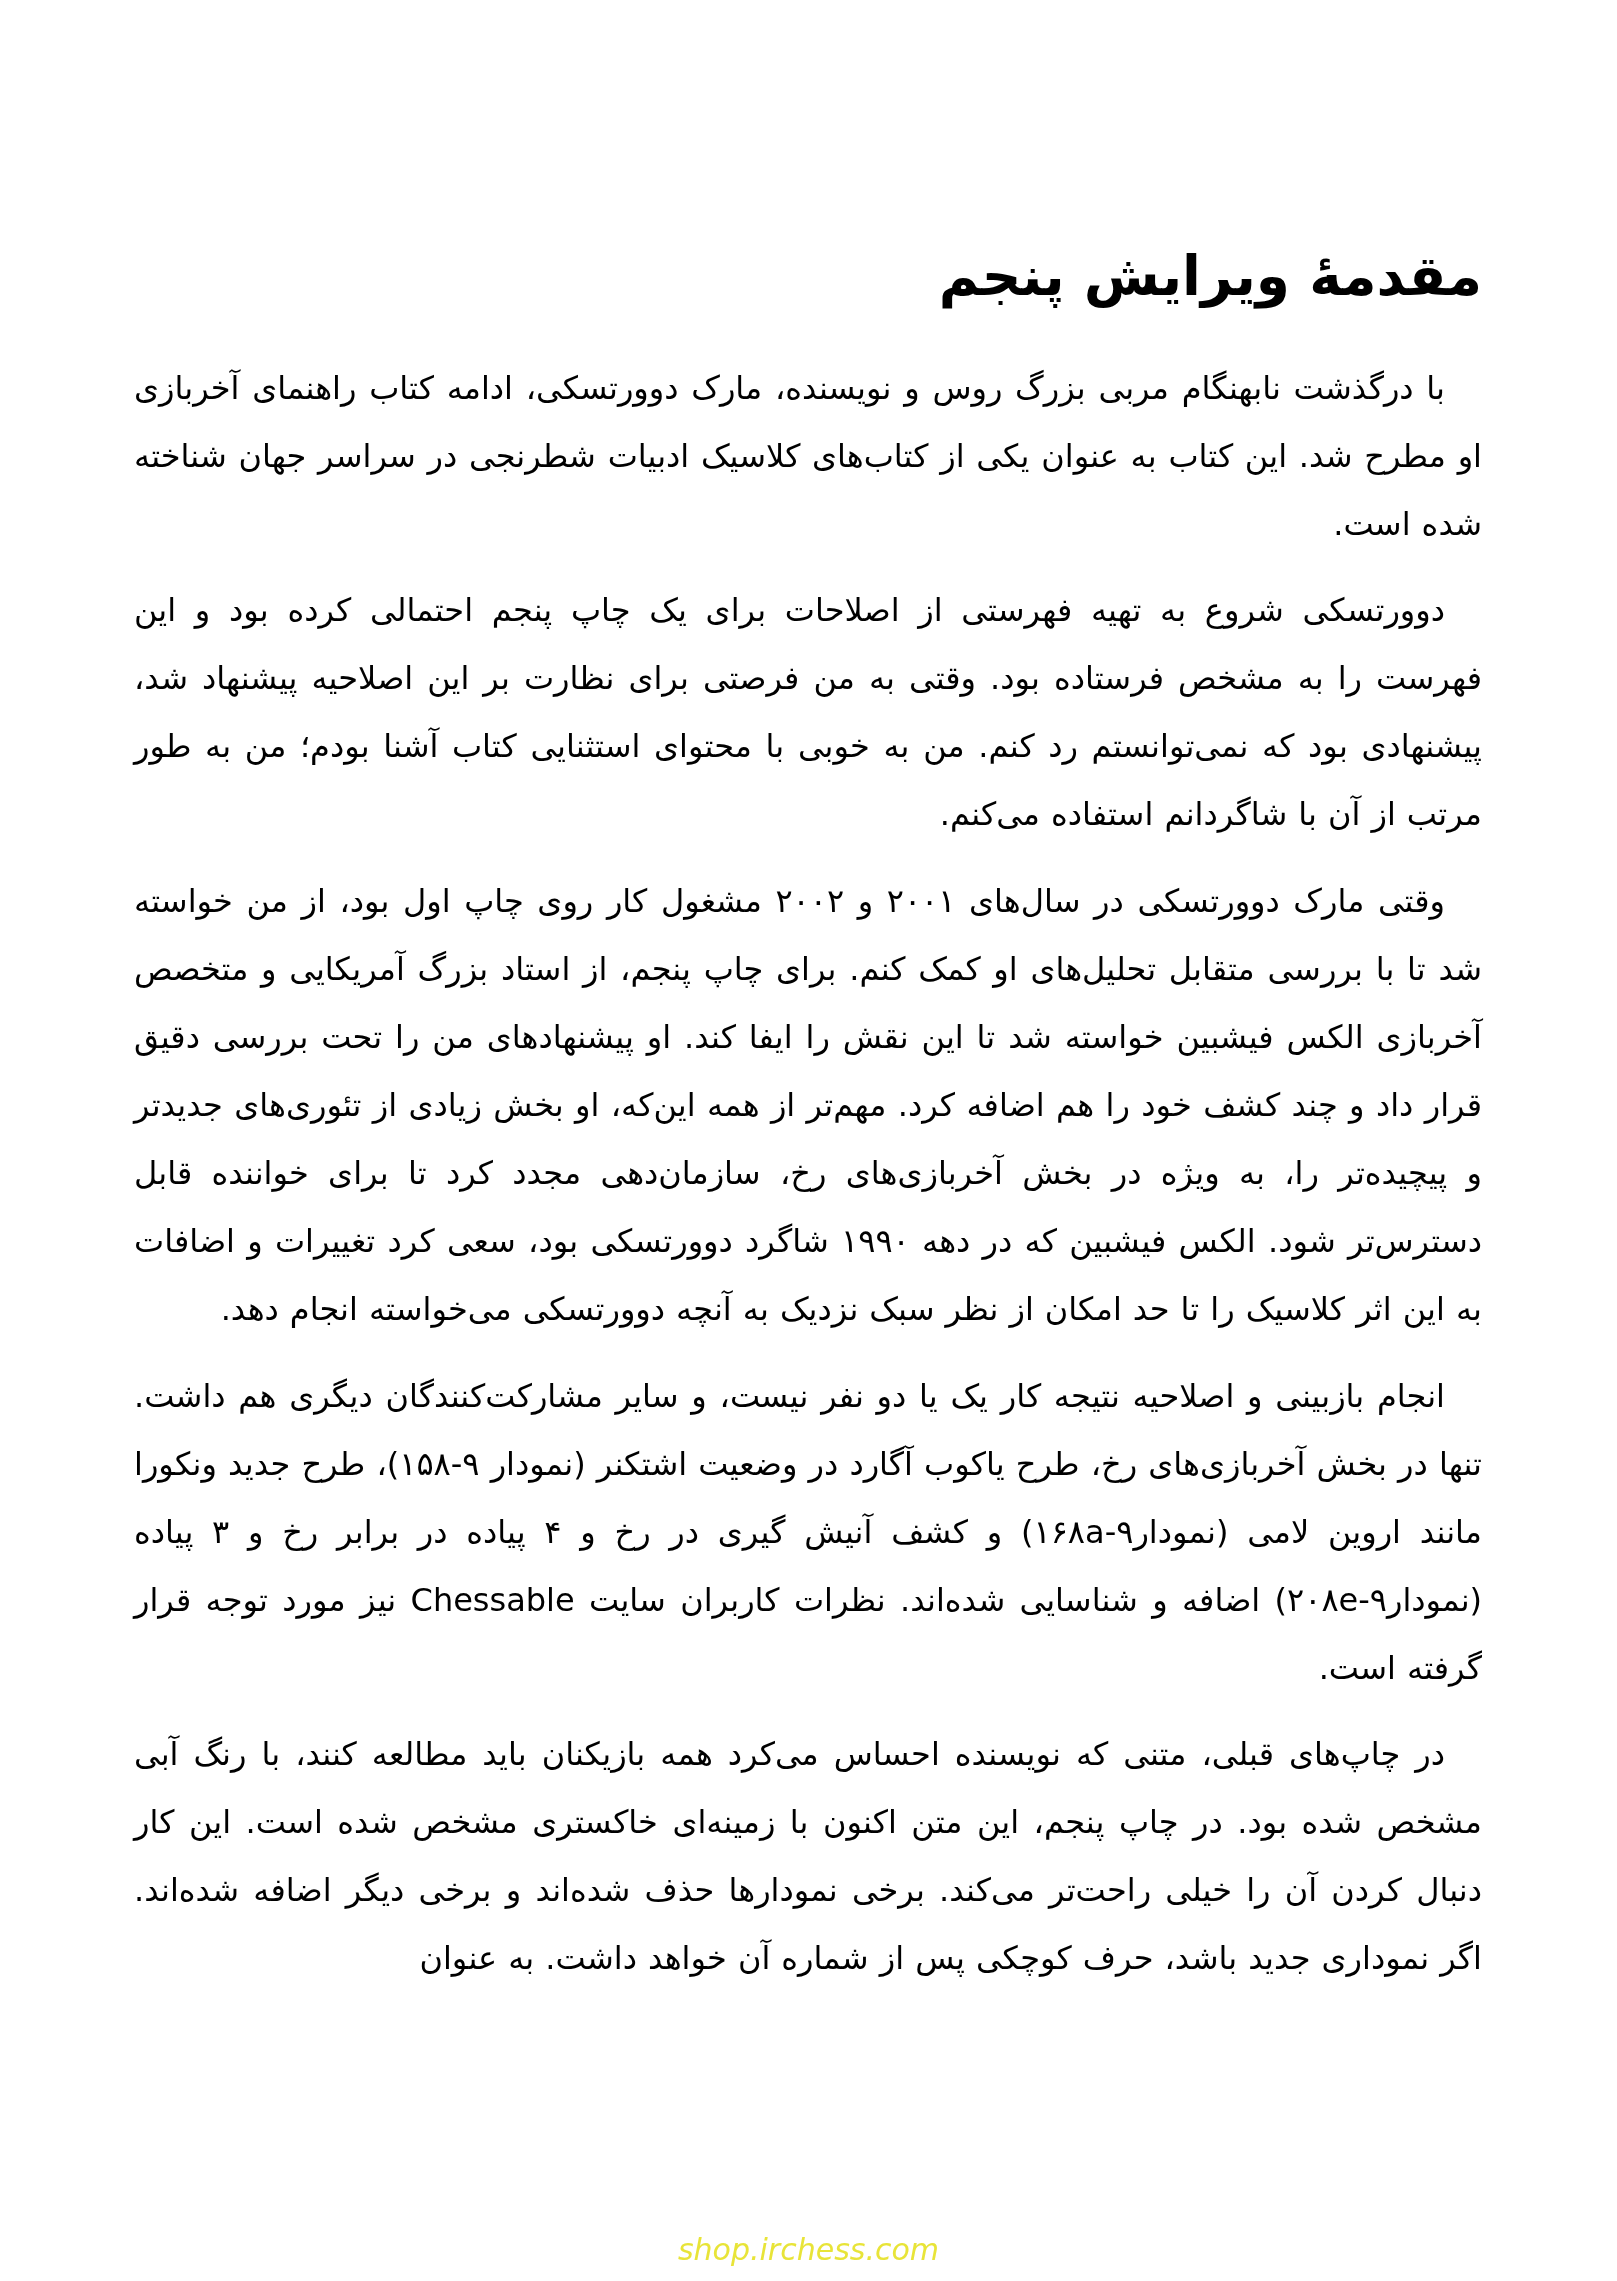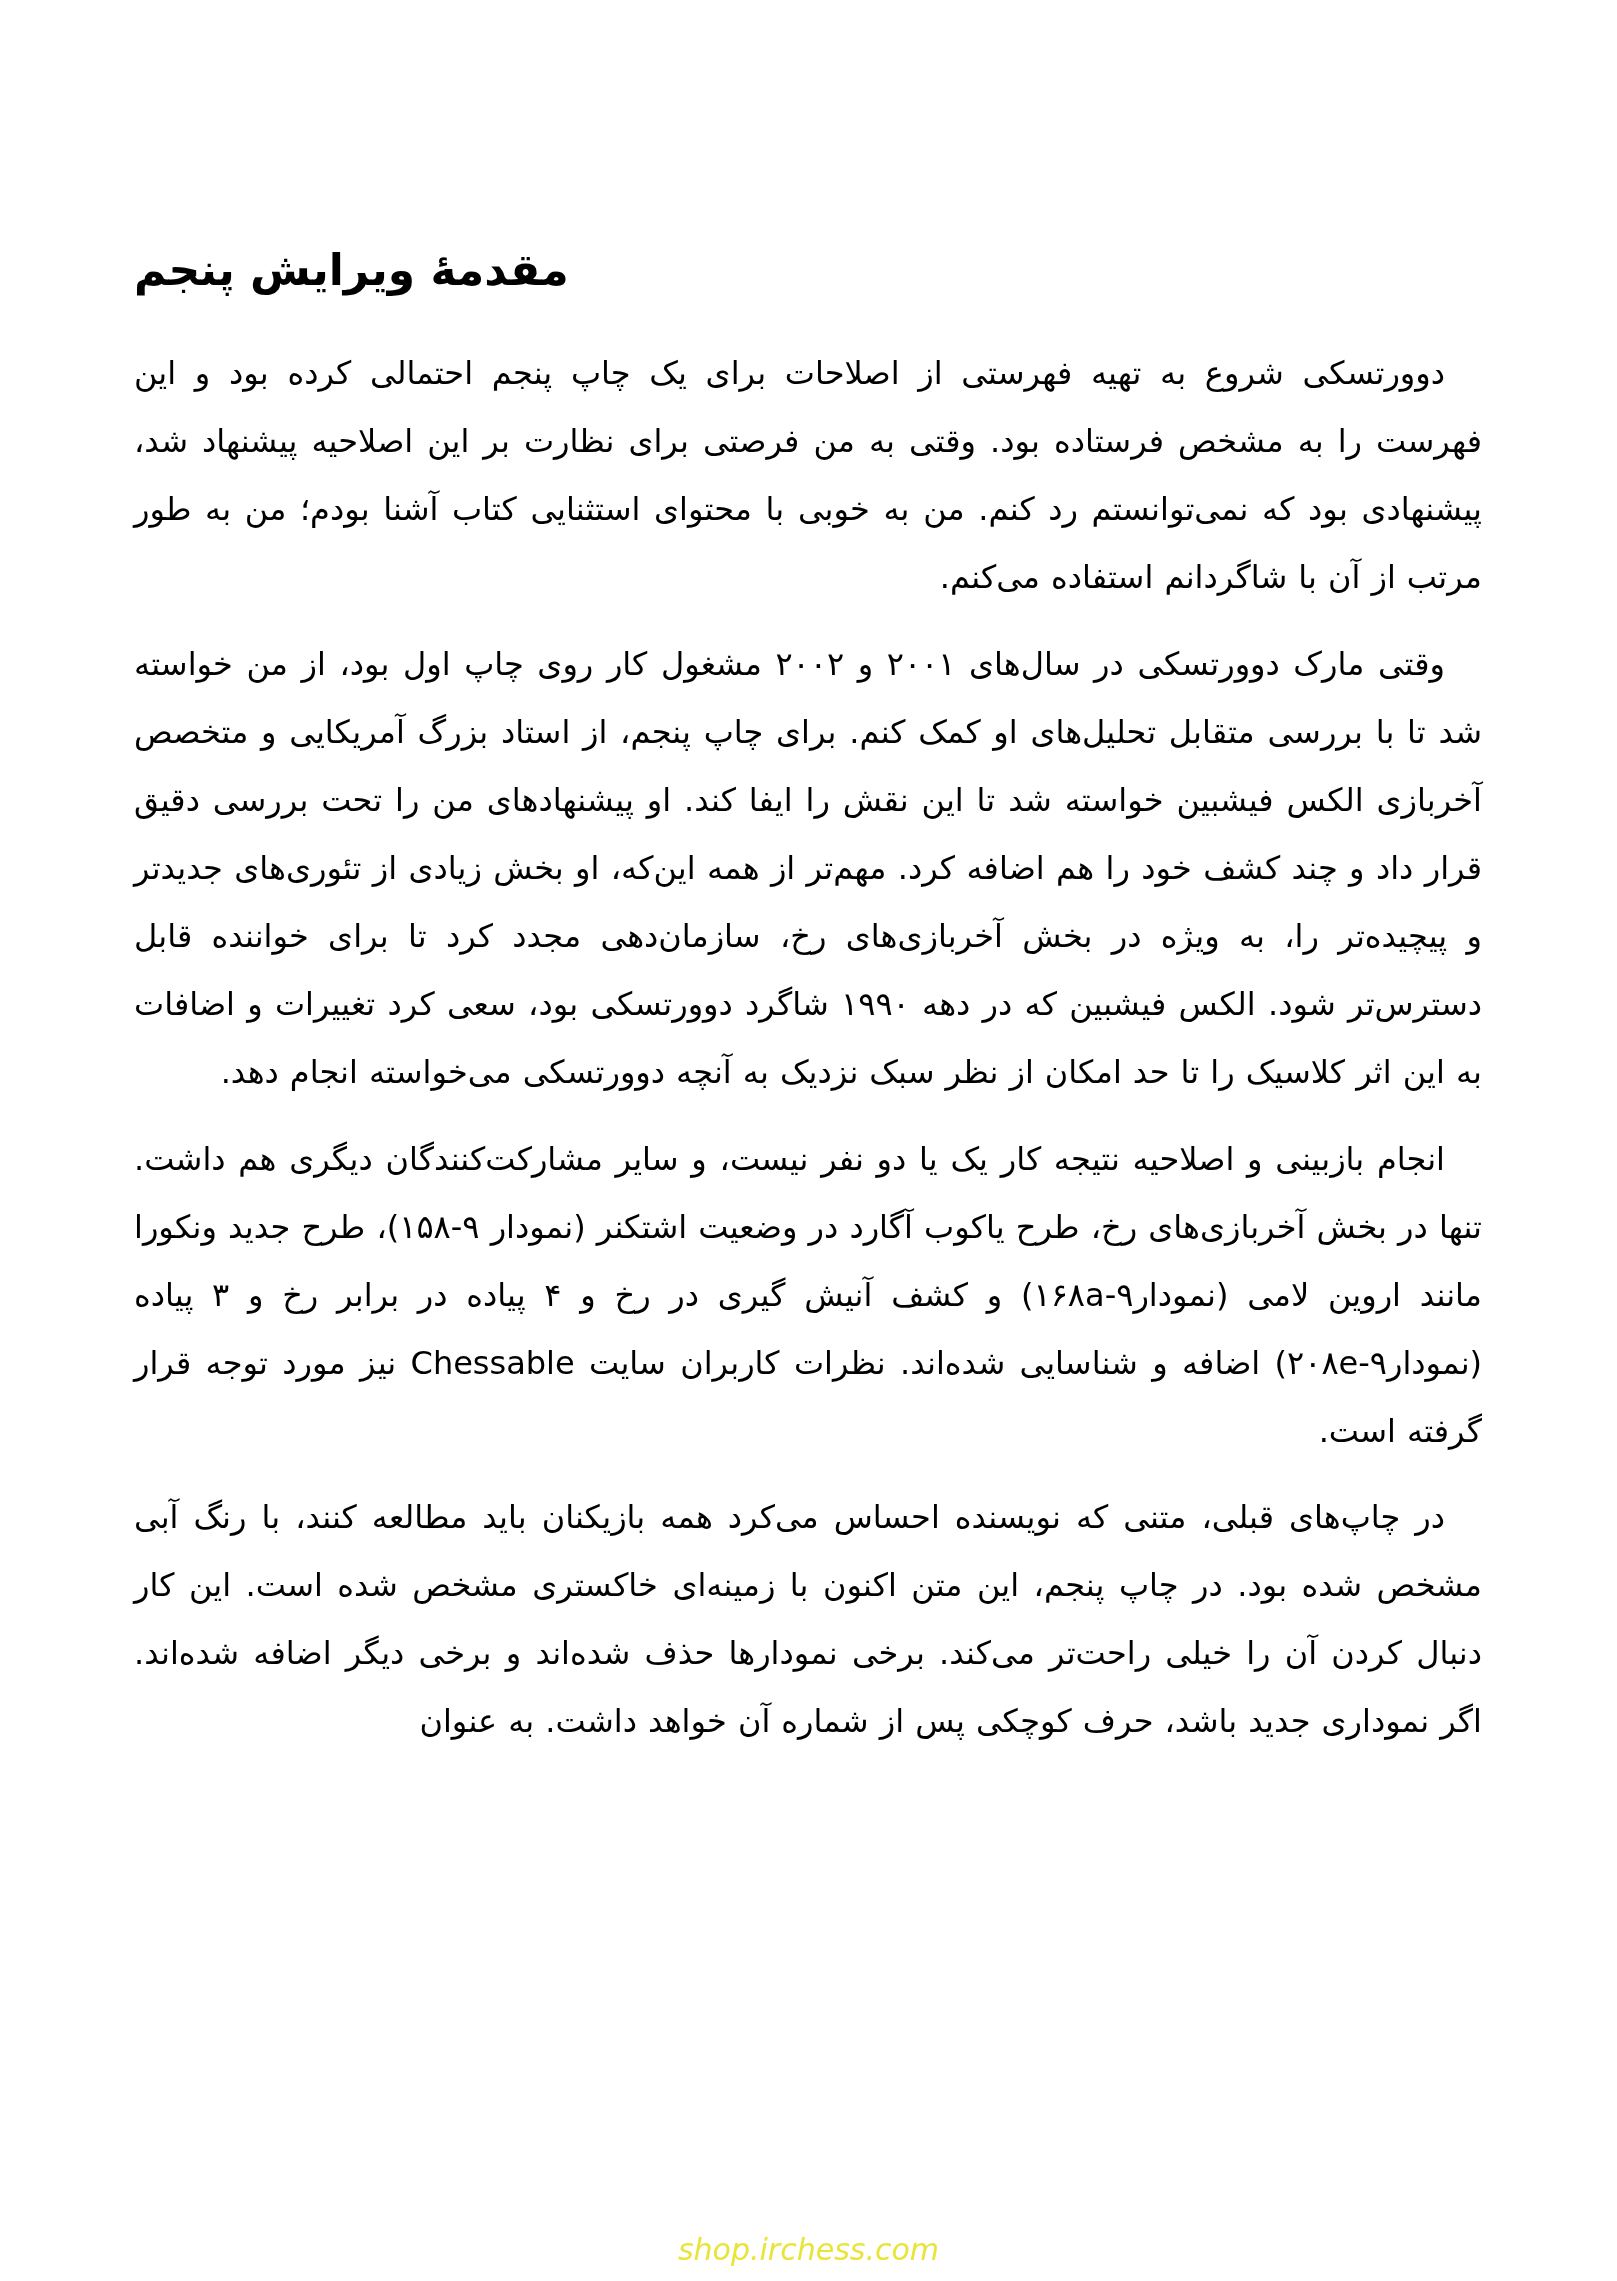--- a/index.html
+++ b/index.html
@@ -19,22 +19,22 @@
   .content {
     position: absolute;
     top: 0;
     right: 135px;
     left: 134px;
     direction: rtl;
     padding-top: 241px;
   }
   .title {
     margin: 0 0 41px 0;
-    text-align: left;
-    font-size: 44px;
+    text-align: right;
+    font-size: 55px;
     line-height: 1.3;
     font-weight: bold;
     font-family: "DejaVu Sans", sans-serif;
   }
   .para {
     margin: 0 0 18.7px 0;
     font-size: 32px;
     line-height: 68px;
     text-align: justify;
     text-indent: 37px;
@@ -57,20 +57,21 @@
     font-family: "DejaVu Sans", sans-serif;
     text-decoration: none;
   }
 </style>
 </head>
 <body>
 
 <div class="page">
   <main class="content" dir="rtl" style="color: rgb(0, 0, 0);">
     <h1 class="title">مقدمۀ ویرایش پنجم</h1>
+    <p class="para">با درگذشت نابهنگام مربی بزرگ روس و نویسنده، مارک دوورتسکی، ادامه کتاب راهنمای آخربازی او مطرح شد. این کتاب به عنوان یکی از کتاب‌های کلاسیک ادبیات شطرنجی در سراسر جهان شناخته شده است.</p>
     <p class="para">دوورتسکی شروع به تهیه فهرستی از اصلاحات برای یک چاپ پنجم احتمالی کرده بود و این فهرست را به مشخص فرستاده بود. وقتی به من فرصتی برای نظارت بر این اصلاحیه پیشنهاد شد، پیشنهادی بود که نمی‌توانستم رد کنم. من به خوبی با محتوای استثنایی کتاب آشنا بودم؛ من به طور مرتب از آن با شاگردانم استفاده می‌کنم.</p>
     <p class="para">وقتی مارک دوورتسکی در سال‌های ۲۰۰۱ و ۲۰۰۲ مشغول کار روی چاپ اول بود، از من خواسته شد تا با بررسی متقابل تحلیل‌های او کمک کنم. برای چاپ پنجم، از استاد بزرگ آمریکایی و متخصص آخربازی الکس فیشبین خواسته شد تا این نقش را ایفا کند. او پیشنهادهای من را تحت بررسی دقیق قرار داد و چند کشف خود را هم اضافه کرد. مهم‌تر از همه این‌که، او بخش زیادی از تئوری‌های جدیدتر و پیچیده‌تر را، به ویژه در بخش آخربازی‌های رخ، سازمان‌دهی مجدد کرد تا برای خواننده قابل دسترس‌تر شود. الکس فیشبین که در دهه ۱۹۹۰ شاگرد دوورتسکی بود، سعی کرد تغییرات و اضافات به این اثر کلاسیک را تا حد امکان از نظر سبک نزدیک به آنچه دوورتسکی می‌خواسته انجام دهد.</p>
     <p class="para">انجام بازبینی و اصلاحیه نتیجه کار یک یا دو نفر نیست، و سایر مشارکت‌کنندگان دیگری هم داشت. تنها در بخش آخربازی‌های رخ، طرح یاکوب آگارد در وضعیت اشتکنر (نمودار ۹-۱۵۸)، طرح جدید ونکورا مانند اروین لامی (نمودار۹-۱۶۸a) و کشف آنیش گیری در رخ و ۴ پیاده در برابر رخ و ۳ پیاده (نمودار۹-۲۰۸e) اضافه و شناسایی شده‌اند. نظرات کاربران سایت Chessable نیز مورد توجه قرار گرفته است.</p>
     <p class="para">در چاپ‌های قبلی، متنی که نویسنده احساس می‌کرد همه بازیکنان باید مطالعه کنند، با رنگ آبی مشخص شده بود. در چاپ پنجم، این متن اکنون با زمینه‌ای خاکستری مشخص شده است. این کار دنبال کردن آن را خیلی راحت‌تر می‌کند. برخی نمودارها حذف شده‌اند و برخی دیگر اضافه شده‌اند. اگر نموداری جدید باشد، حرف کوچکی پس از شماره آن خواهد داشت. به عنوان</p>
   </main>
   <div class="footer">
     <span class="footer-link" style="color: rgb(232, 228, 56);">shop.irchess.com</span>
   </div>
 </div>
 

